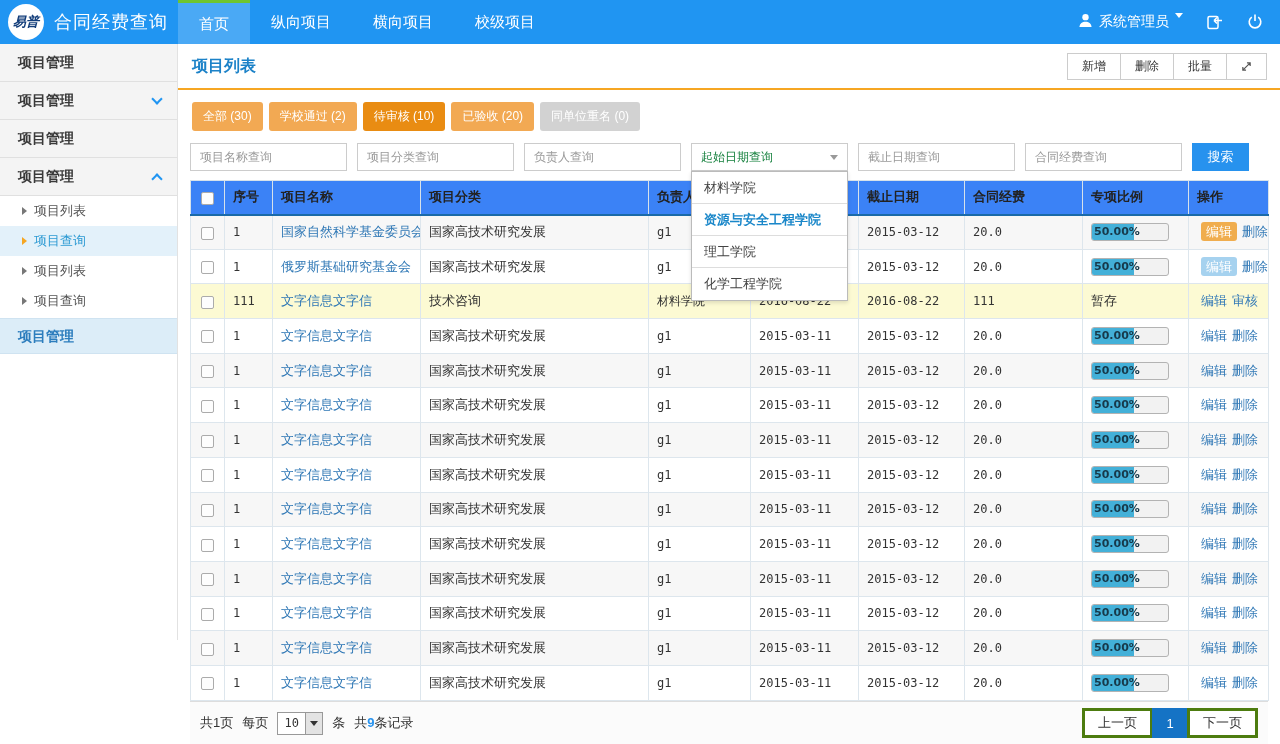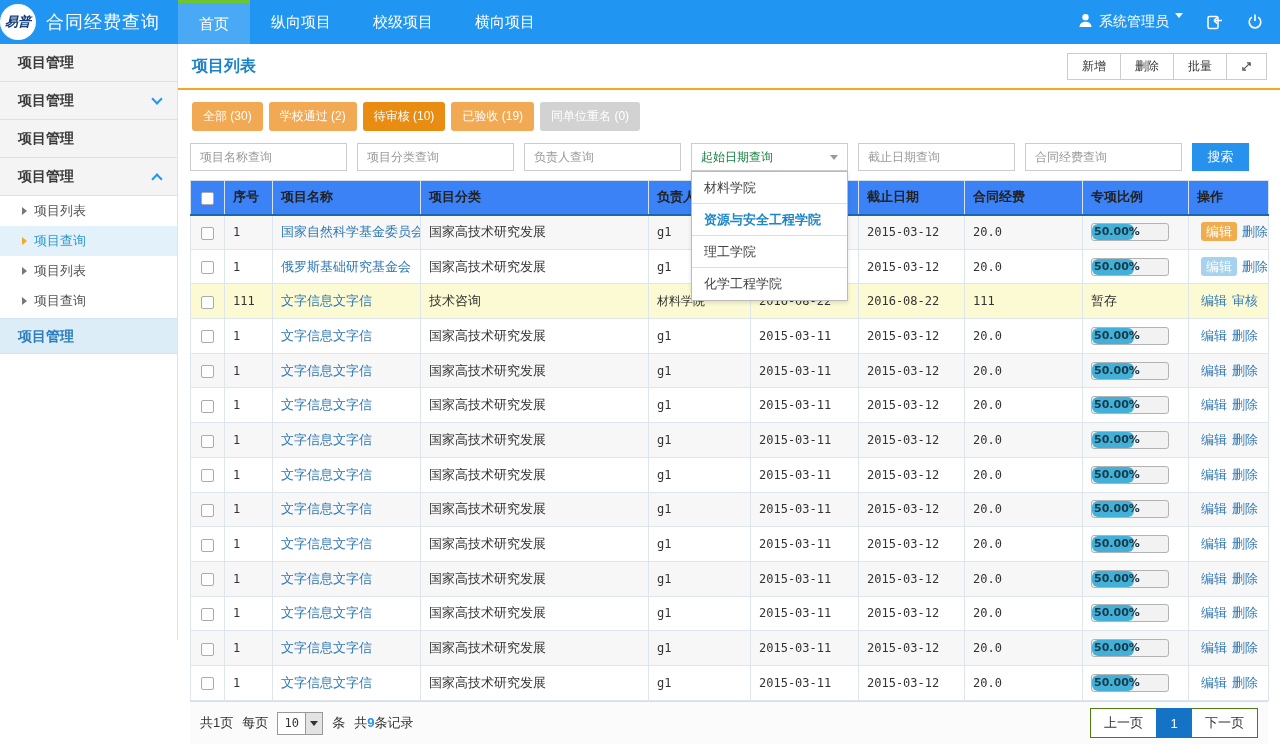--- a/index.html
+++ b/index.html
@@ -2,21 +2,21 @@
 <html><head>
 <meta charset="utf-8">
 <style>
   * { margin:0; padding:0; box-sizing:border-box; }
   html,body { width:1280px; height:744px; }
   body { font-family:"Liberation Sans","DejaVu Sans",sans-serif; background:#fff; overflow:hidden; }
   .page { width:1280px; height:744px; position:relative; background:#fff; }
 
   
   .topbar { height:44px; background:#2095f2; display:flex; align-items:stretch; }
-  .brand { display:flex; align-items:center; width:178px; }
+  .brand { display:flex; align-items:center; width:178px; padding-left:8px; }
   .logo { width:36px; height:36px; border-radius:50%; background:#fff; color:#123d7a;
           display:flex; align-items:center; justify-content:center;
           font-family:"DejaVu Serif",serif; font-style:italic; font-weight:bold; font-size:13px; }
   .app-title { color:#fff; font-size:18px; margin-left:10px; letter-spacing:1px; white-space:nowrap; }
   .nav { display:flex; }
   .nav-item { color:#fff; font-size:15px; padding:0 21px; line-height:44px; cursor:pointer; white-space:nowrap; }
   .nav-item.active { background:#4aa9f5; border-top:3px solid #6fc52f; line-height:41px; }
   .topbar-right { margin-left:auto; display:flex; align-items:center; color:#fff; padding-right:16px; }
   .user-box { display:flex; font-size:14px; cursor:pointer; }
   .user-box svg { margin-right:6px; }
@@ -85,60 +85,60 @@
   tbody td { border:1px solid #dde6ed; height:34.7px; padding:0 8px; color:#333; overflow:hidden; white-space:nowrap; }
   tbody tr.stripe { background:#f7f7f7; }
   tbody tr.hl-yellow { background:#fcfad3; }
   td.c-center, th.c-center { text-align:center; padding:0; }
   .cb { display:inline-block; width:13px; height:13px; border:1px solid #ababab; background:#fdfdfd;
         border-radius:2px; vertical-align:middle; cursor:pointer; }
   .link { color:#2e77b5; cursor:pointer; }
   .num { font-family:"DejaVu Sans Mono",monospace; font-size:12px; }
   .pbar { width:78px; height:18px; border:1px solid #b3b3b3; border-radius:3px; background:#f2f2f2; overflow:hidden; }
   .pfill { width:55%; height:100%; background:#43b0d8; font-size:11px; font-weight:bold; color:#17394a;
-           line-height:16px; padding-left:2px; white-space:nowrap; font-family:"DejaVu Sans",sans-serif;border-radius:6px; }
+           line-height:16px; padding-left:2px; white-space:nowrap; font-family:"DejaVu Sans",sans-serif; }
   .act { font-size:13px; color:#337ab7;padding-left:12px; }
   .act span { cursor:pointer; margin-right:5px; }
   .act-link { color:#337ab7; }
   .act-btn-orange { background:#f0ad4e; color:#fff; padding:2px 5px; border-radius:3px; }
   .act-btn-blue { background:#a6d2ef; color:#fff; padding:2px 5px; border-radius:3px; }
 
   
   .pagebar { margin:0 12px; width:1078px; height:44px; border-top:1px solid #ddd; background:#fbfbfb;
              display:flex; align-items:center; padding:0 10px; font-size:13px; color:#333; }
   .pagebar .grp { display:flex; align-items:center; gap:9px; }
   .psize { width:46px; height:23px; border:1px solid #999; background:#fff; display:flex; cursor:pointer; }
   .psize .val { flex:1; text-align:center; line-height:21px; font-size:12px; font-family:"DejaVu Sans Mono",monospace; }
   .psize .btn { width:17px; background:#e3e3e3; border-left:1px solid #999; display:flex;
                 align-items:center; justify-content:center; }
   .psize .btn i { width:0; height:0; border-left:4px solid transparent; border-right:4px solid transparent;
                   border-top:5px solid #333; }
   .blue-num { color:#2792ee; font-weight:bold; }
   .pager { margin-left:auto; display:flex; }
-  .pg-btn { border:1px solid #4d7c0f; background:#fff; height:30px; padding:0 13px; font-size:13px; color:#333;
+  .pg-btn { border:3px solid #4d7c0f; background:#fff; height:30px; padding:0 13px; font-size:13px; color:#333;
             display:flex; align-items:center; cursor:pointer; margin-left:-1px; font-family:inherit; }
   .pg-btn.current { background:#1573c5; border-color:#1573c5; color:#fff; width:36px; justify-content:center; }
 </style>
 </head>
 <body>
 
 <div class="page">
 
   <div class="topbar">
     <div class="brand">
       <div class="logo">
           <span>易普</span>
         </div>
       <div class="app-title">合同经费查询</div>
     </div>
     <div class="nav">
         <div class="nav-item active">首页</div>
         <div class="nav-item">纵向项目</div>
+        <div class="nav-item">横向项目</div>
         <div class="nav-item">校级项目</div>
-        <div class="nav-item">横向项目</div>
       </div>
     <div class="topbar-right">
       <div class="user-box">
         <svg width="15" height="15" viewBox="0 0 16 16">
             <circle cx="8" cy="4.4" r="3.4" fill="#fff"></circle>
             <path d="M1.5 15c.5-4 3-5.6 6.5-5.6s6 1.6 6.5 5.6z" fill="#fff"></path>
           </svg>
         <span>系统管理员</span>
         <span class="caret-down"></span>
       </div>
@@ -206,21 +206,21 @@
                 <path d="M2 10 L10 2 M6.5 2 H10 V5.5 M5.5 10 H2 V6.5" fill="none" stroke="#555" stroke-width="1.3"></path>
               </svg>
             </button>
           </div>
       </div>
 
       <div class="tabs-row">
           <div class="ftab normal">全部 (30)</div>
           <div class="ftab normal">学校通过 (2)</div>
           <div class="ftab active">待审核 (10)</div>
-          <div class="ftab normal">已验收 (19)</div>
+          <div class="ftab normal">已验收 (20)</div>
           <div class="ftab disabled">同单位重名 (0)</div>
         </div>
 
       <div class="search-row">
         <span style="display:flex;gap:10px;">
             <input class="s-input" placeholder="项目名称查询" style="">
             <input class="s-input" placeholder="项目分类查询" style="">
             <input class="s-input" placeholder="负责人查询" style="">
             <div class="s-select">
               <span>起始日期查询</span>

